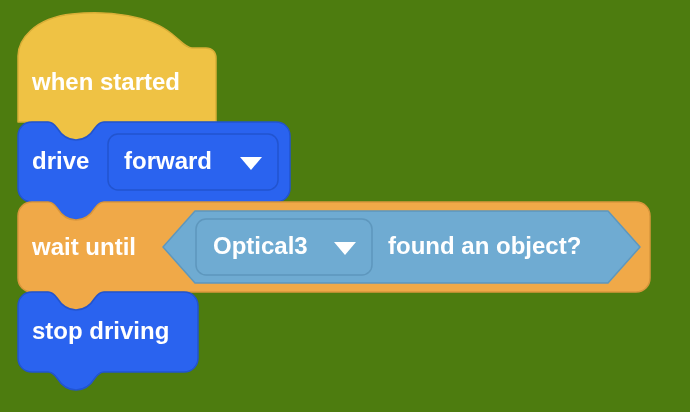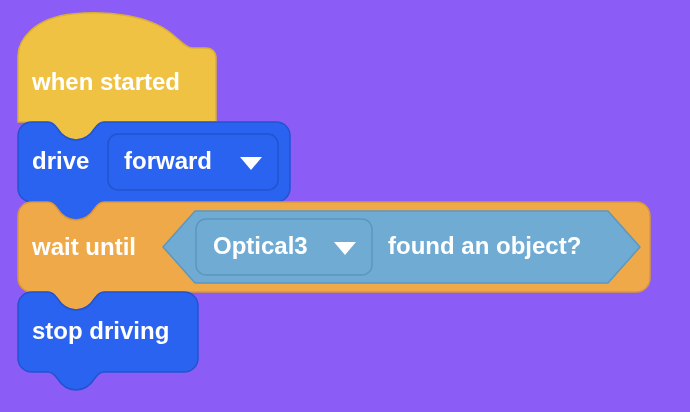--- a/index.html
+++ b/index.html
@@ -10,21 +10,21 @@
   body {
     width: 690px;
     height: 412px;
     overflow: hidden;
     font-family: "Liberation Sans", sans-serif;
   }
   #workspace {
     position: relative;
     width: 690px;
     height: 412px;
-    background: #8b5cf6;
+    background: #4d7c0f;
   }
   #blocks-svg {
     position: absolute;
     left: 0;
     top: 0;
     width: 690px;
     height: 412px;
   }
   .block-label {
     font-family: "Liberation Sans", sans-serif;

